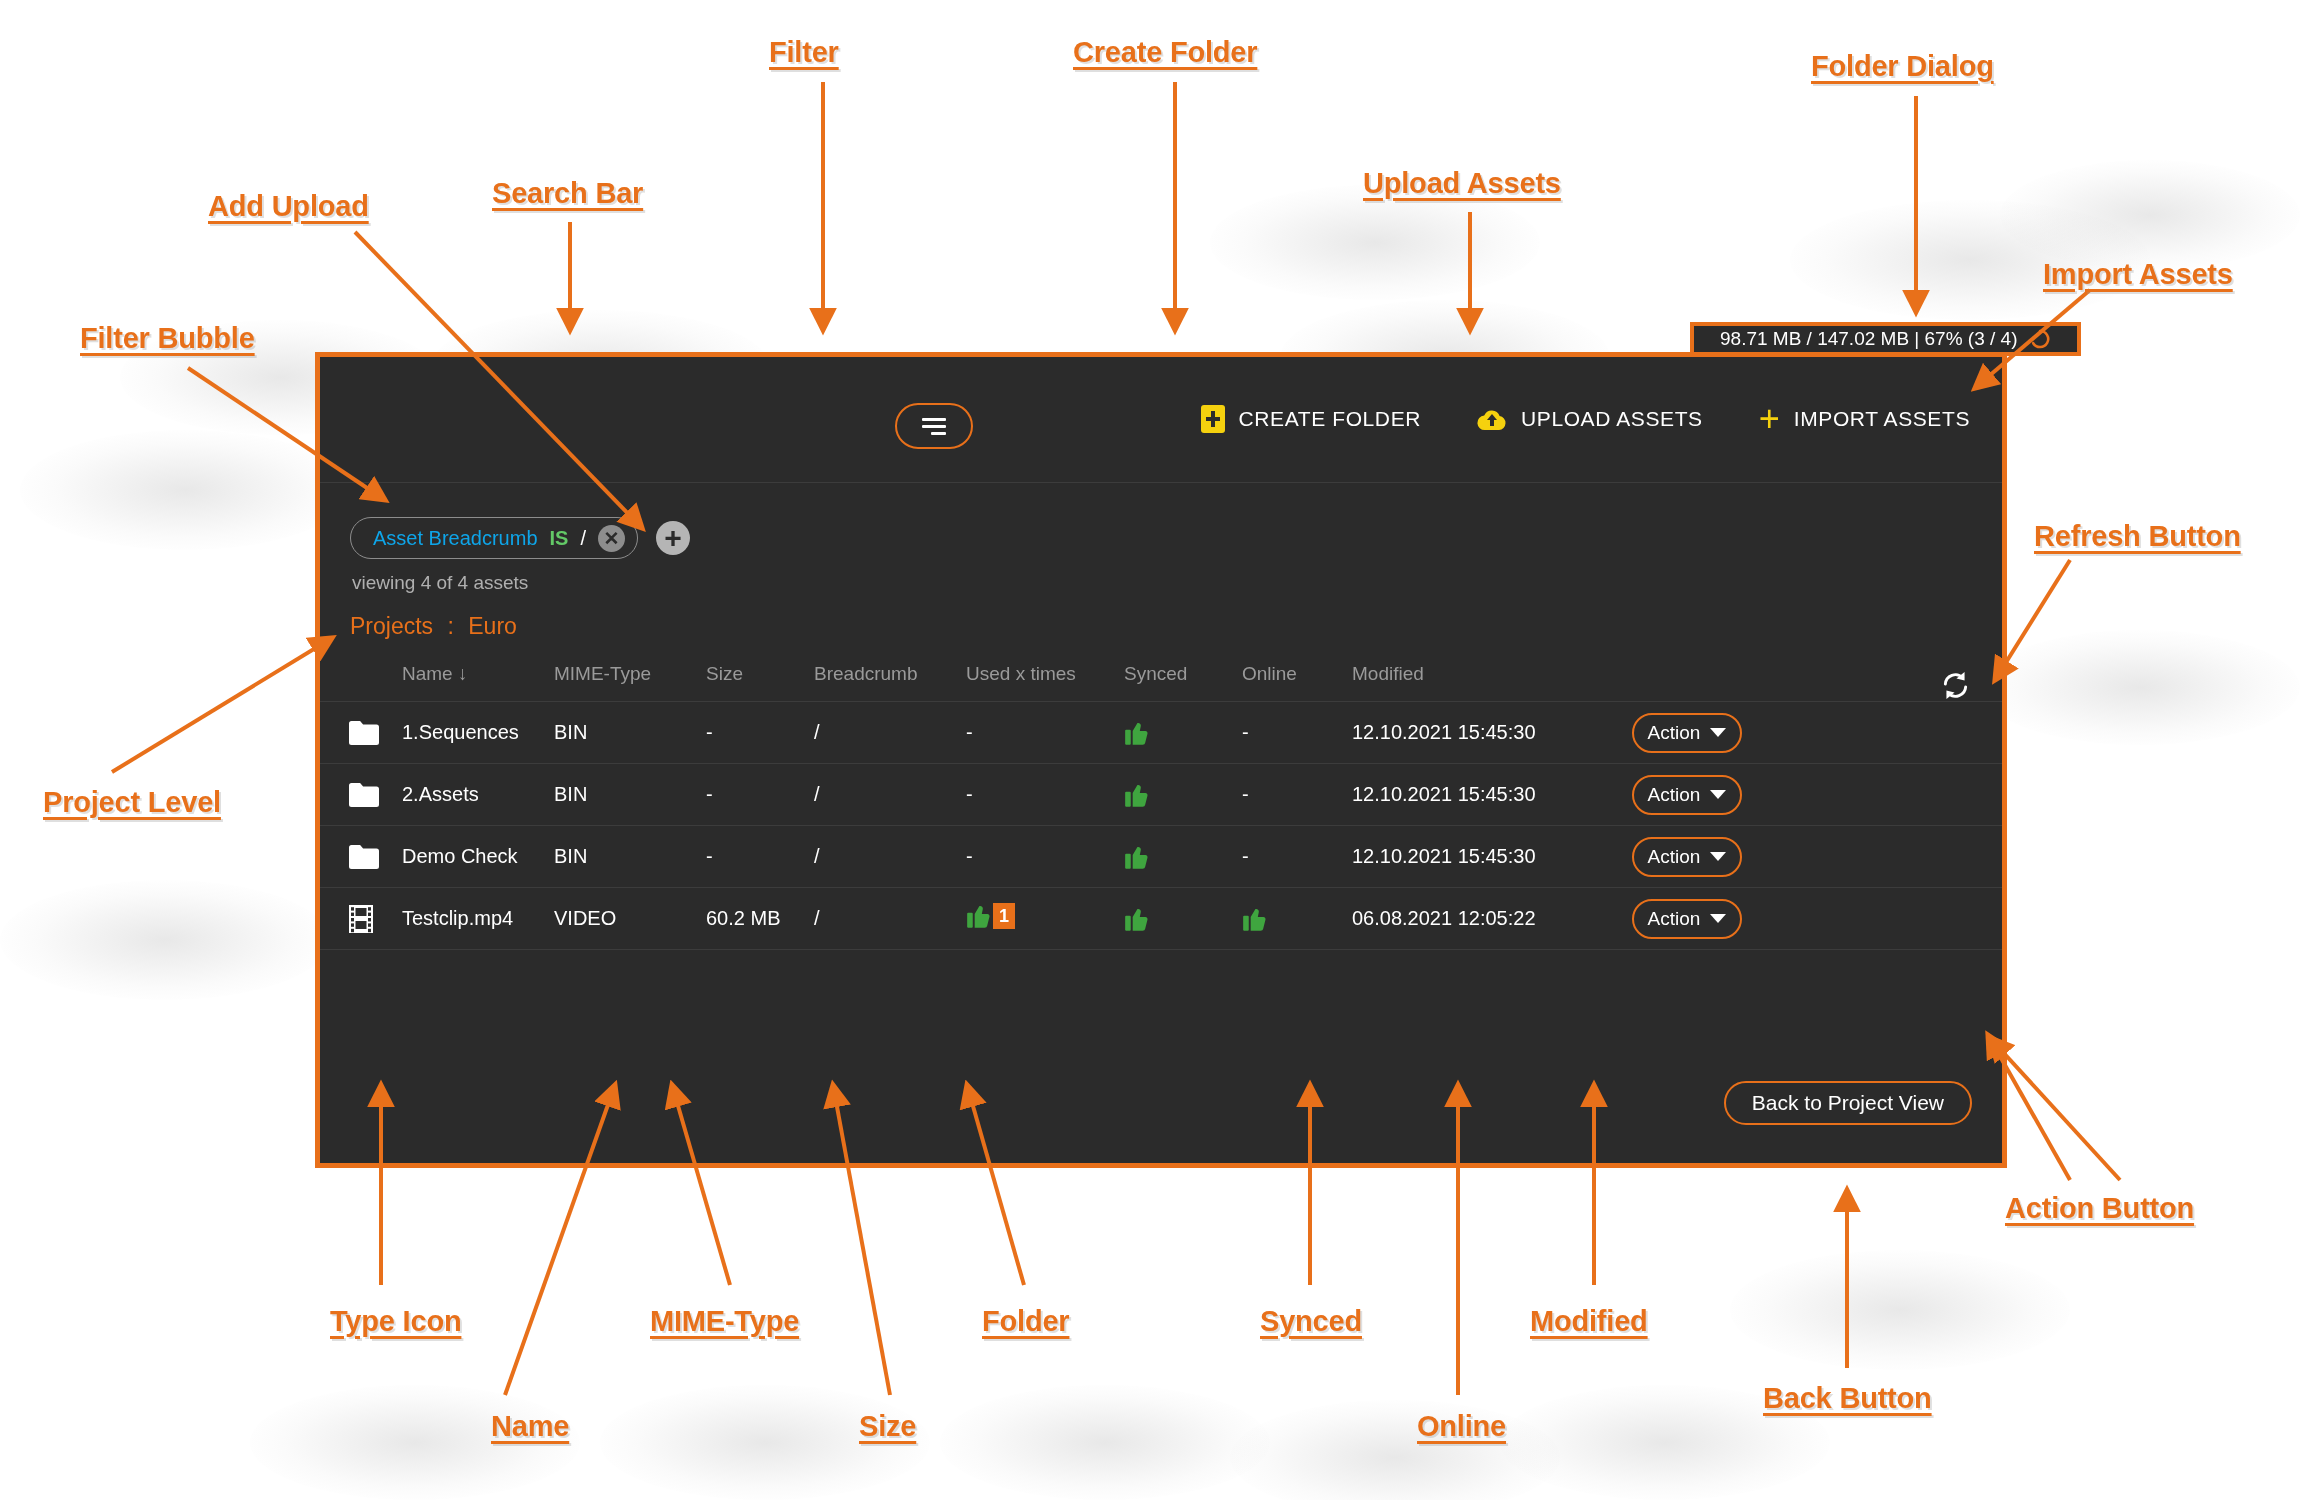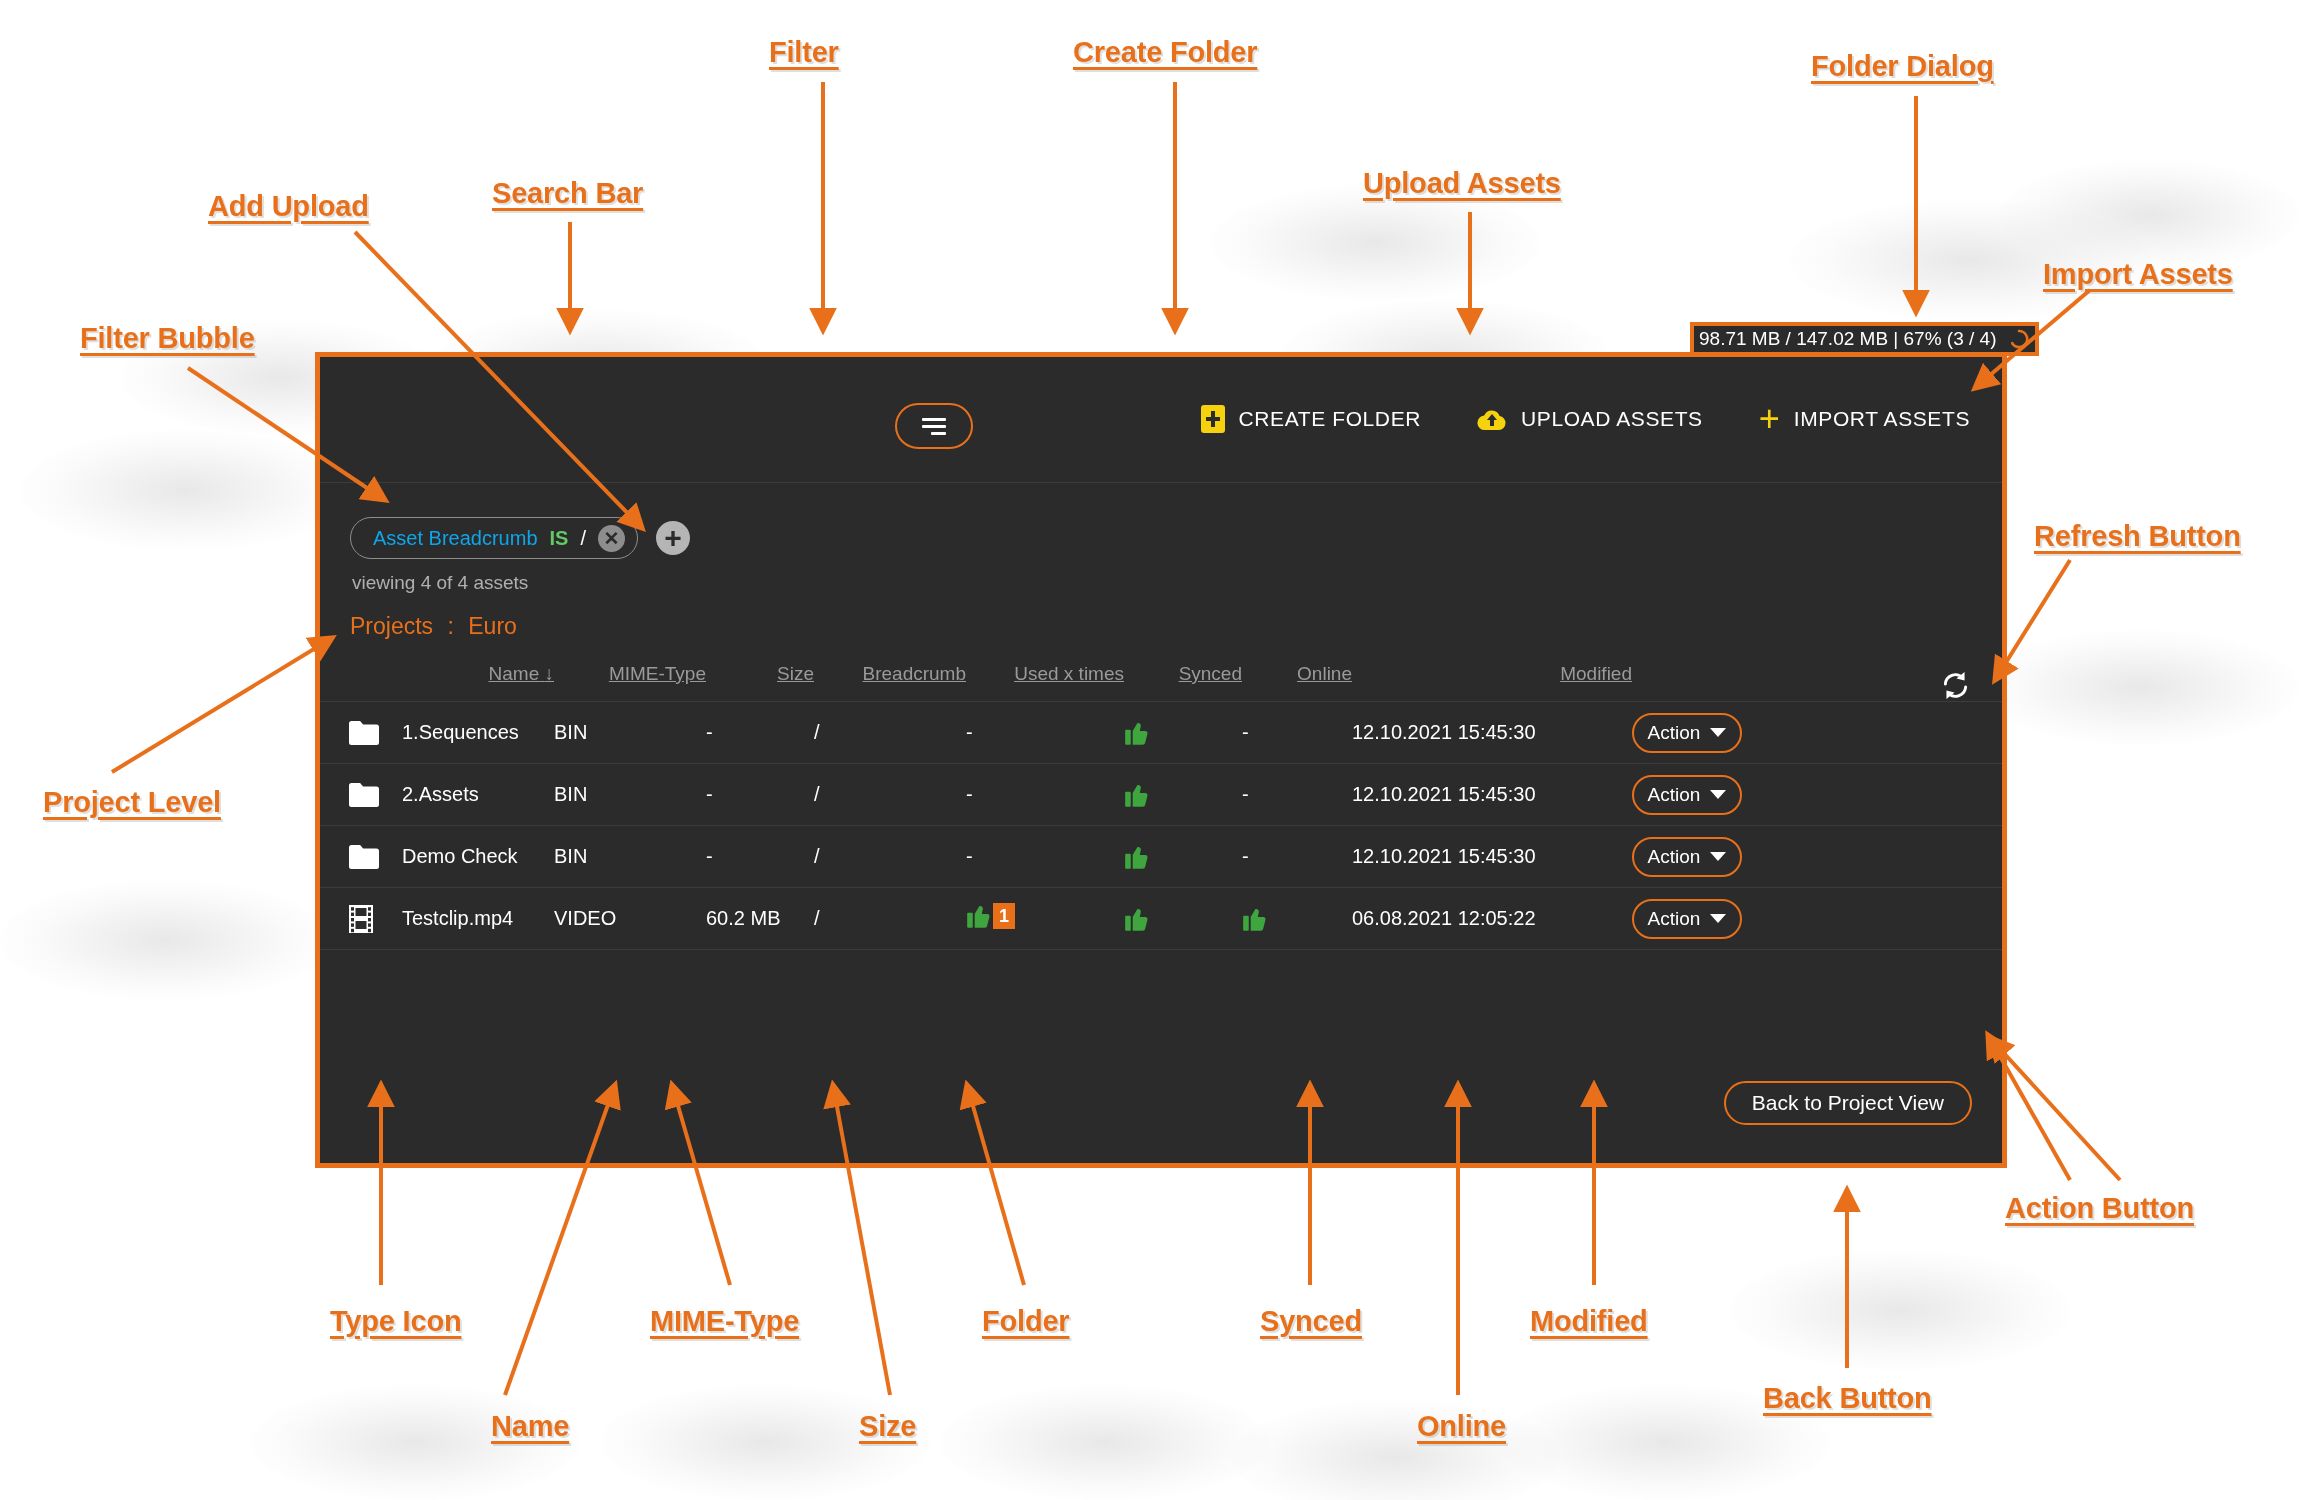--- a/index.html
+++ b/index.html
@@ -106,23 +106,22 @@
   }
   .viewing { position:absolute; left:32px; top:215px; color:#b0b0b0; font-size:19px; }
 
   
   .crumb { position:absolute; left:30px; top:256px; color:#E8701A; font-size:23px;text-align:right; }
   .crumb .sep { margin:0 8px; }
 
   
   table.grid { position:absolute; left:0; top:300px; width:100%; border-collapse:collapse; }
   table.grid th {
-    color:#9a9a9a; font-size:19px; font-weight:normal; text-align:right;
+    color:#9a9a9a; font-size:19px; font-weight:normal; text-align:left;
     padding: 6px 0 16px 0;
-    text-decoration: underline;
   }
   table.grid td { color:#ffffff; font-size:20px; padding:0; height:62px; vertical-align:middle; }
   table.grid tbody tr { border-top:1px solid #3c3c3c; }
   table.grid tbody tr:last-child { border-bottom:1px solid #3c3c3c; }
 
   .c-icon  { width:82px; padding-left:28px !important; }
   .c-name  { width:152px; }
   .c-mime  { width:152px; }
   .c-size  { width:108px; }
   .c-crumb { width:152px; }
@@ -155,21 +154,21 @@
     position:absolute; right:30px; bottom:38px;
     height:44px; padding:0 26px;
     border:2.5px solid #E8701A; border-radius:22px;
     display:flex; align-items:center; justify-content:center;
     color:#ffffff; font-size:21px; background:#2b2b2b;
   }
 
   
   #upload-dialog {
     position:absolute; left:1690px; top:322px;
-    height:34px; padding:0 5px;
+    height:34px; padding:0 26px;
     background:#2b2b2b; border:4px solid #E8701A;
     display:flex; align-items:center; gap:12px;
     color:#ffffff; font-size:19px; white-space:nowrap;
   }
   .spinner { width:22px; height:22px; flex:0 0 auto; }
 </style>
 </head>
 <body>
 
 <div id="stage">

